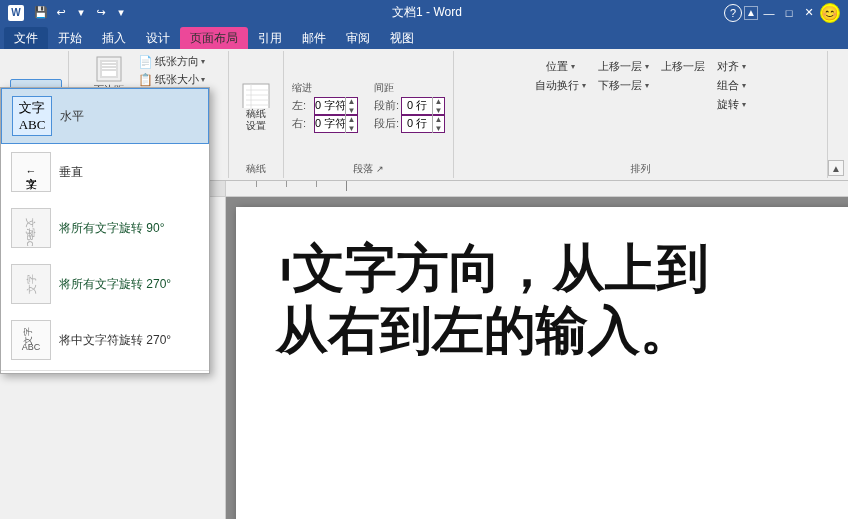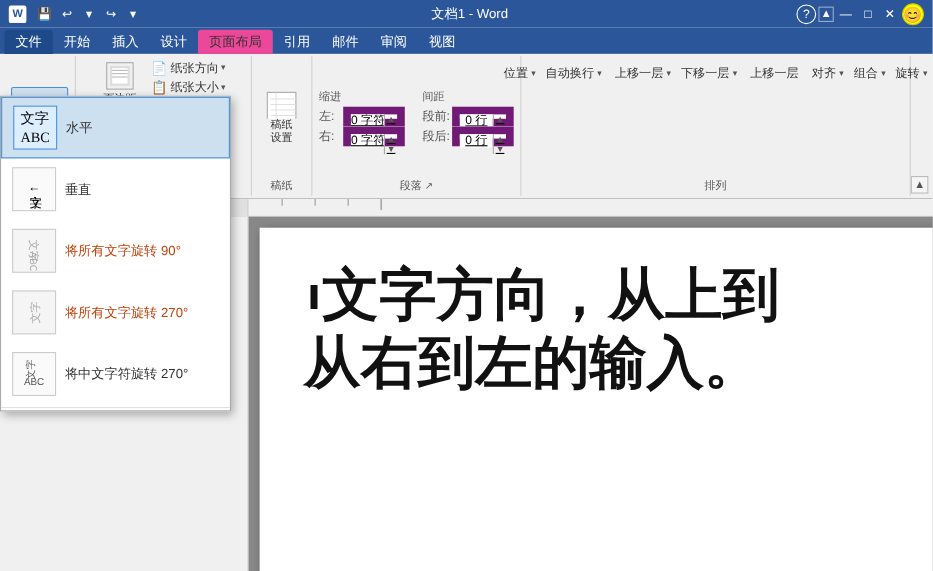--- a/index.html
+++ b/index.html
@@ -97,32 +97,31 @@
       color: #333;
       cursor: pointer;
       border-radius: 2px;
       gap: 2px;
       white-space: nowrap;
     }
     .indent-row { display: flex; align-items: center; gap: 2px; font-size: 11px; }
     .indent-label { color: #555; width: 20px; }
     .spinbox {
       display: flex;
-      align-items: flex-start;
-      border: 7px solid #701a75;
+      align-items: center;
+      border: 1px solid #701a75;
       height: 18px;
       background: white;
-      text-decoration: underline;
     }
     .spinbox-val { width: 30px; text-align: center; font-size: 11px; border: none; outline: none; }
     .spinbox-btns { display: flex; flex-direction: column; }
     .spinbox-btn { width: 12px; height: 9px; font-size: 8px; display: flex; align-items: center; justify-content: center; cursor: pointer; color: #555; border-left: 1px solid #aaa; }
 
     
-    .arrange-col { display: flex; gap: 1px; align-items: center; }
+    .arrange-col { display: flex; flex-direction: column; gap: 1px; align-items: center; }
     .arrange-btn {
       display: flex; align-items: center; height: 18px; padding: 0 4px;
       font-size: 11px; color: #333; cursor: pointer; border-radius: 2px; gap: 3px; white-space: nowrap;
     }
 
     
     .dd-arrow { font-size: 8px; color: #555; }
 
     
     .paper-btn-large {
@@ -177,21 +176,21 @@
       display: flex;
       align-items: center;
       padding: 6px 10px;
       gap: 8px;
       cursor: pointer;
       height: 56px;
     }
     .menu-item.active { background: #cce0f0; border: 1px solid #4a90d9; }
     .menu-item-icon { width: 40px; height: 40px; display: flex; align-items: center; justify-content: center; flex-shrink: 0; border: 1px solid #ccc; background: #fafafa; }
     .menu-item-label { font-size: 12px; color: #333; }
-    .menu-item-label.gray { color: #c2410c; }
+    .menu-item-label.gray { color: #14532d; }
     .menu-divider { height: 1px; background: #e0e0e0; margin: 2px 0; }
     .menu-item-bottom {
       display: flex;
       align-items: center;
       padding: 5px 10px;
       gap: 6px;
       cursor: pointer;
       border: 2px solid #e00;
       margin: 2px 4px;
       height: 24px;

